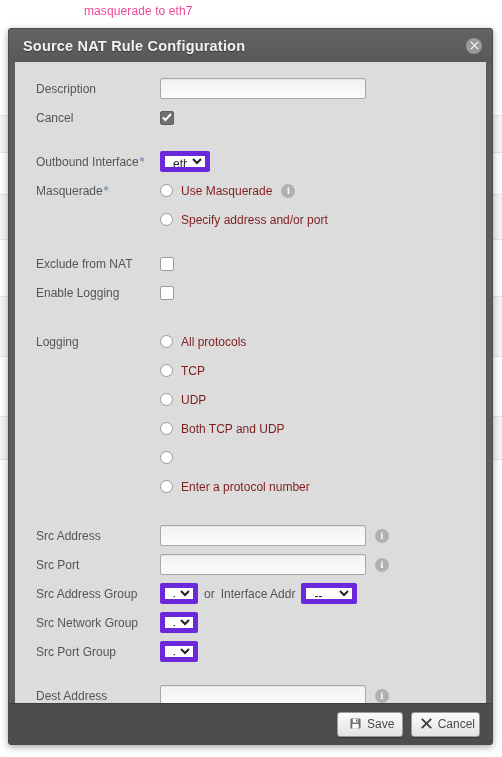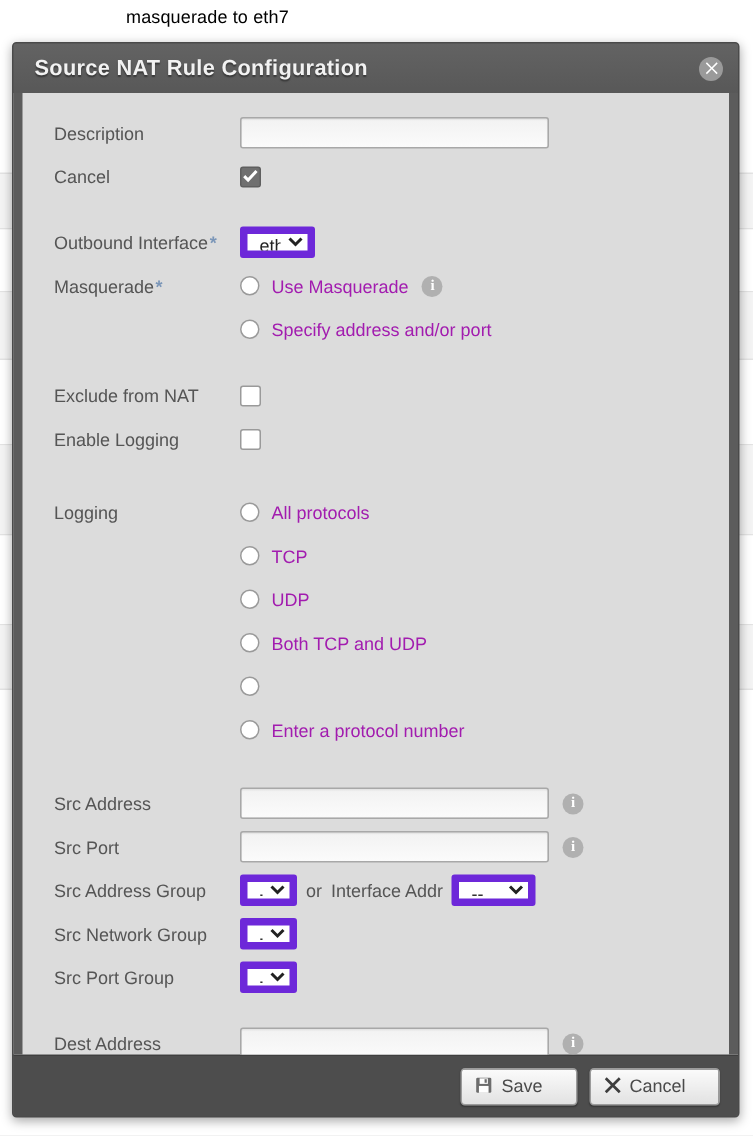--- a/index.html
+++ b/index.html
@@ -13,21 +13,21 @@
 
   
   #bg-page {
     position: absolute; inset: 0;
     background: #ffffff;
   }
   #bg-caption {
     position: absolute;
     left: 84px; top: 4px;
     font-size: 12px;
-    color: #000000;
+    color: #ec4899;
     letter-spacing: .1px;
     white-space: nowrap;
   }
   .bg-row {
     position: absolute;
     left: 0; right: 0;
     border-bottom: 1px solid #e3e3e3;
   }
   .bg-row.alt { background: #f4f4f4; }
   .bg-row.plain { background: #ffffff; }
@@ -96,21 +96,21 @@
     padding-right: 12px;
     gap: 8px;
   }
   .footer-btn {
     background: linear-gradient(#fbfbfb, #e2e2e2);
     border: 1px solid #9b9b9b;
     border-radius: 3px;
     color: #4a4a4a;
     font-size: 12px;
     font-family: "Liberation Sans", sans-serif;
-    padding: 4px 22px 5px 9px;
+    padding: 4px 4px 5px 9px;
     cursor: pointer;
     display: inline-flex;
     align-items: center;
     gap: 6px;
     box-shadow: 0 1px 1px rgba(0,0,0,.3);
     min-width: 66px;
     justify-content: center;
   }
   .footer-btn svg { display:block; }
 
@@ -163,21 +163,21 @@
     width: 13px; height: 13px;
     border: 1px solid #9a9a9a;
     background: #ffffff;
     border-radius: 50%;
     margin-right: 8px;
     flex: 0 0 13px;
     cursor: pointer;
     display: inline-flex;
     align-items: center; justify-content: center;
   }
-  .rad-lbl { font-size: 12px; color: #a21caf; white-space: nowrap; }
+  .rad-lbl { font-size: 12px; color: #7f1d1d; white-space: nowrap; }
 
   select.sel {
     height: 21px;
     border: 5px solid #6d28d9;
     background: #ffffff;
     font-size: 12px;
     font-family: Liberation Sans, sans-serif;
     color: #222;
     border-radius: 2px;
     padding: 0 2px 0 4px;

